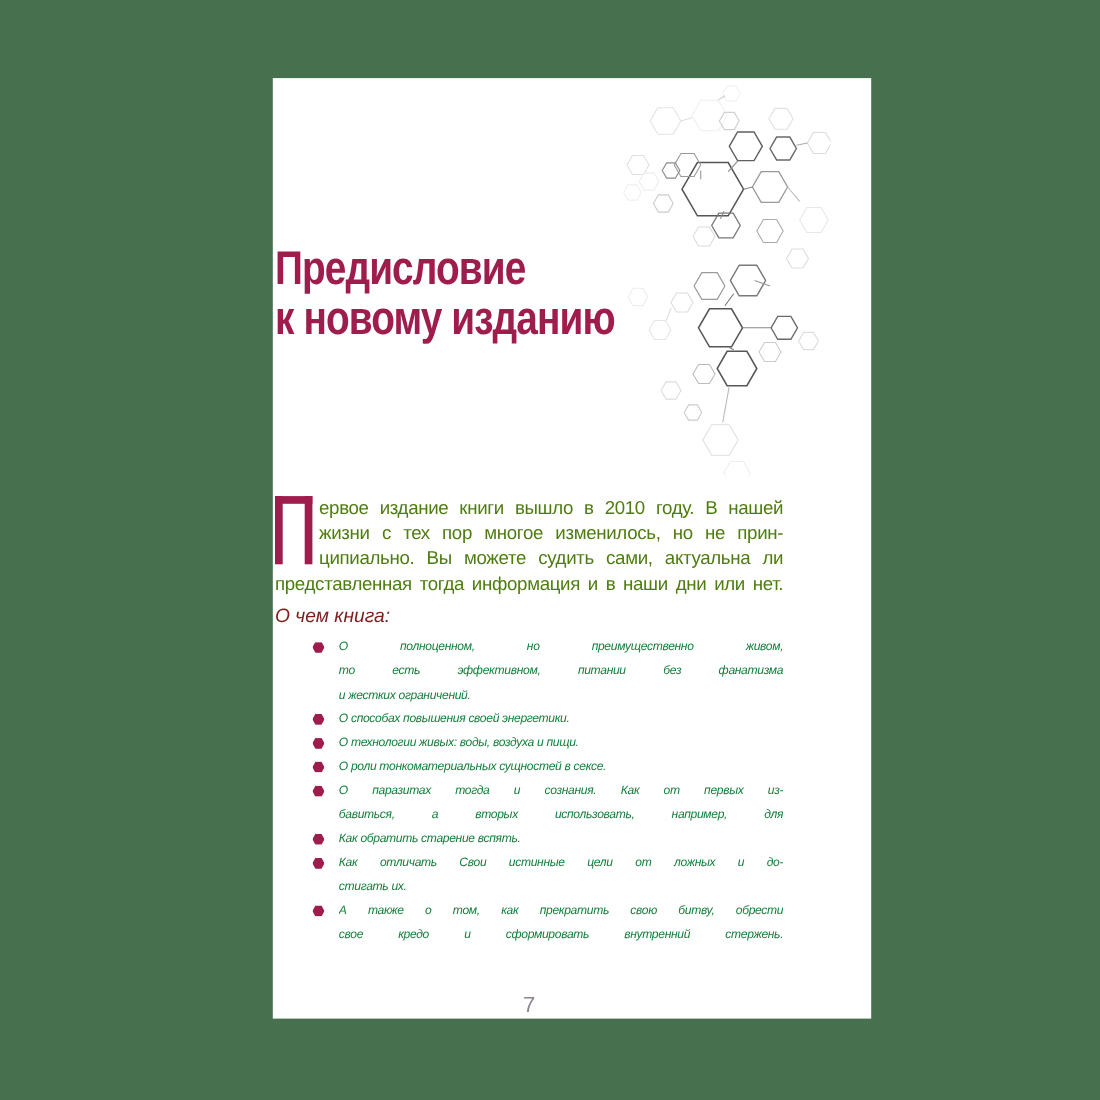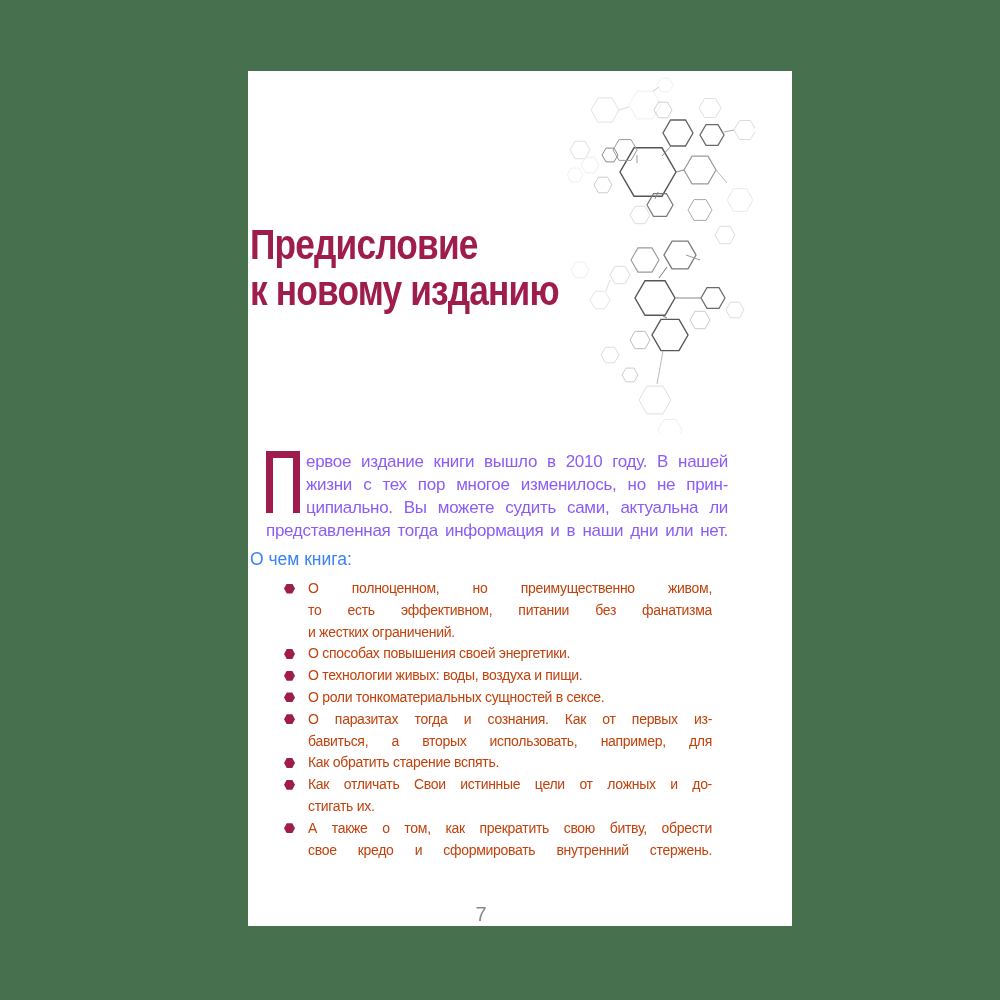--- a/index.html
+++ b/index.html
@@ -21,41 +21,41 @@
     pointer-events:none;
   }
   .title{
     position:absolute;left:2px;top:150px;margin:0;
     font-size:43px;line-height:46px;font-weight:bold;
     color:#9E1D4D;letter-spacing:-1px;white-space:nowrap;
     transform:scaleX(0.82);transform-origin:left top;
   }
   .title .t-line{display:block;}
   .intro{
-    position:absolute;left:18px;top:379px;width:462px;
-    font-size:17px;line-height:23px;letter-spacing:-0.3px;color:#8b5cf6;
+    position:absolute;left:2px;top:379px;width:462px;
+    font-size:17px;line-height:23px;letter-spacing:-0.3px;color:#4d7c0f;
   }
   .intro .line{height:23px;overflow:hidden;}
   .dropcap-shape{
     float:left;box-sizing:border-box;
     width:34px;height:62px;
     border-style:solid;border-color:#9E1D4D;
     border-width:7px 7px 0 7px;
     margin:1px 6px 0 0;
   }
   .dropcap-shape .sr{position:absolute;opacity:0;font-size:2px;}
   .line.j{text-align:justify;text-align-last:justify;}
   .subtitle{
     position:absolute;left:2px;top:477px;width:462px;
-    font-size:17.5px;line-height:23px;color:#3b82f6;
+    font-size:17.5px;line-height:23px;font-style:italic;color:#7f1d1d;
   }
   .topics{
     position:absolute;left:2px;top:507px;width:462px;
     margin:0;padding:0;list-style:none;
-    font-size:14px;line-height:21.8px;letter-spacing:-0.3px;color:#c2410c;
+    font-size:11px;line-height:21.8px;letter-spacing:-0.3px;color:#15803d;font-style:italic;
   }
   .topics li{position:relative;padding-left:58px;margin:0;}
   .topics .line{height:21.8px;overflow:hidden;}
   .hex-bullet{
     position:absolute;left:34px;top:5.5px;width:11px;height:10px;
     background:#9E1D4D;
     -webkit-clip-path:polygon(25% 0,75% 0,100% 50%,75% 100%,25% 100%,0 50%);
     clip-path:polygon(25% 0,75% 0,100% 50%,75% 100%,25% 100%,0 50%);
   }
   .pagenum{

